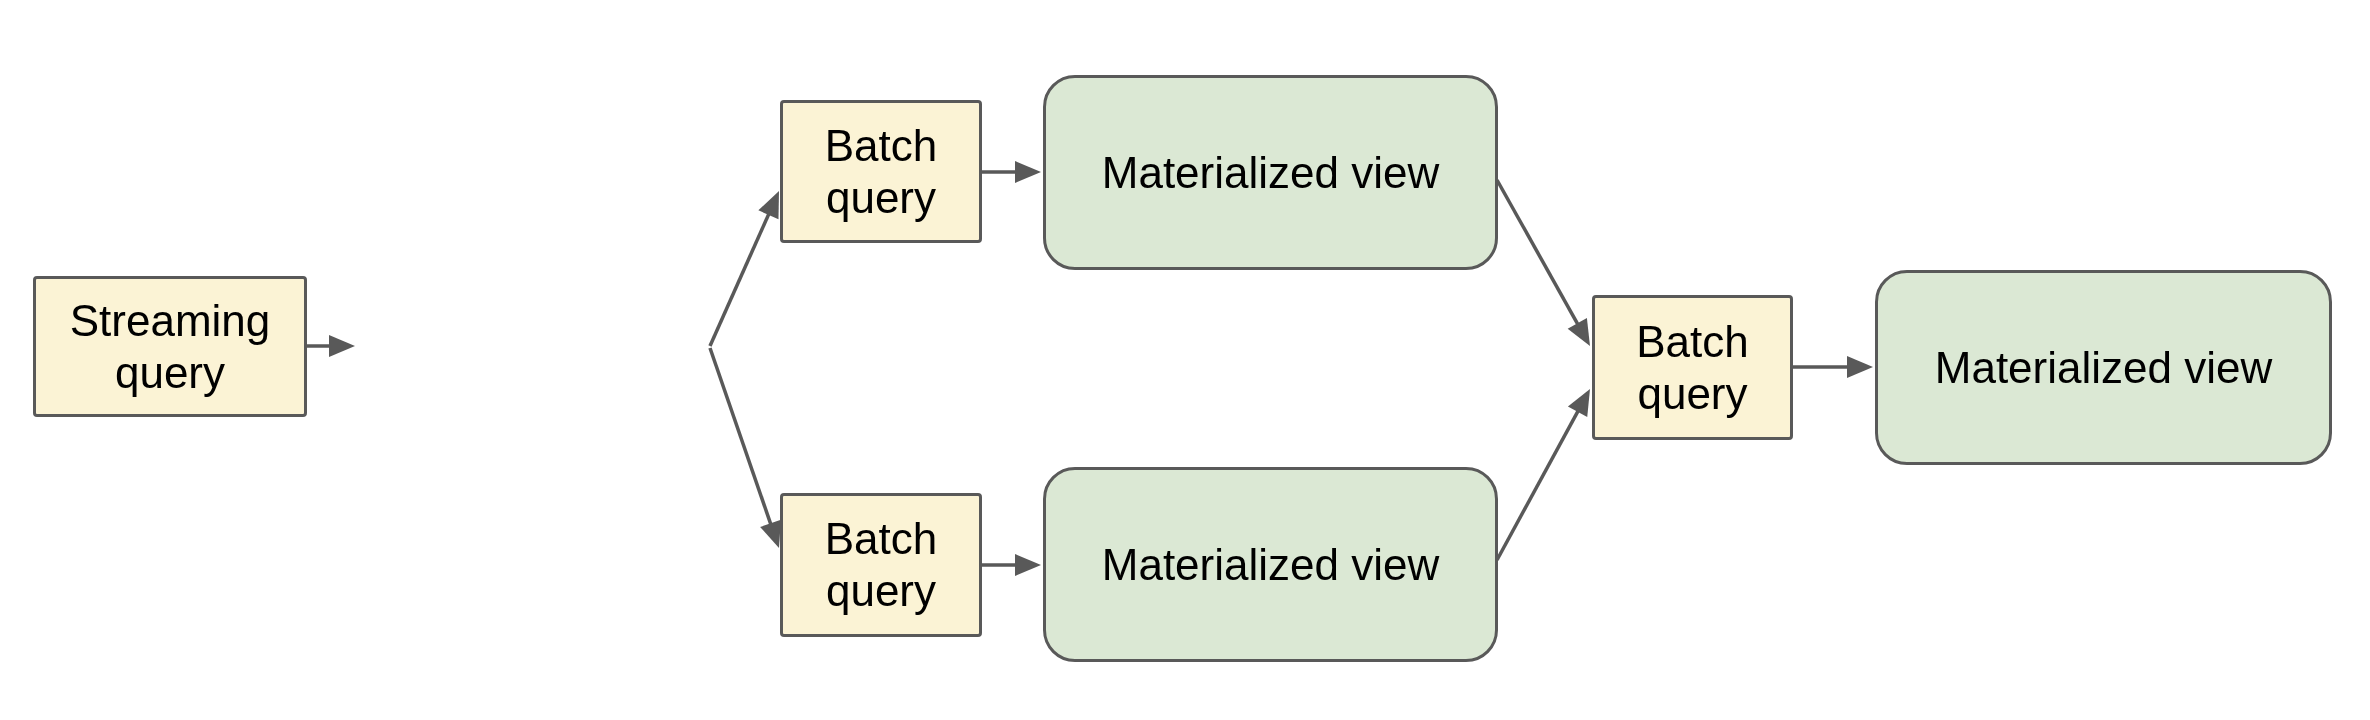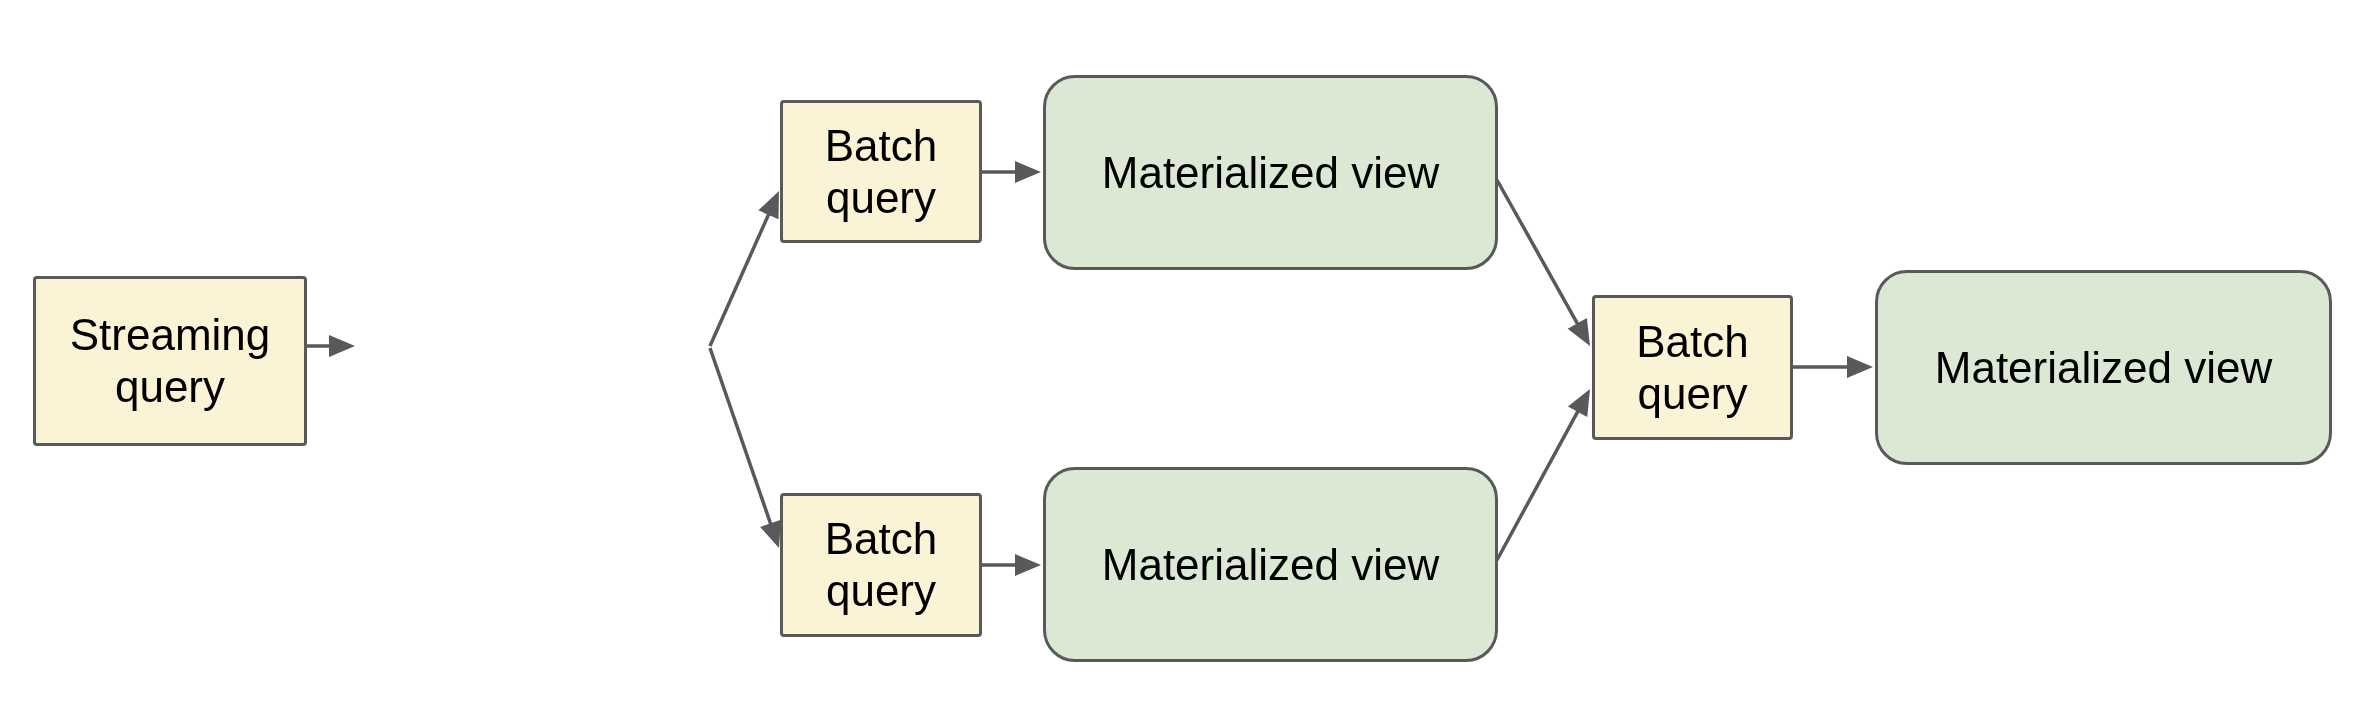--- a/index.html
+++ b/index.html
@@ -38,21 +38,21 @@
   }
   .node.query {
     background: var(--yellow, #FBF3D5);
     border-radius: 4px;
   }
   .node.view {
     background: var(--green, #DBE8D4);
     border-radius: 32px;
   }
   
-  #n-streaming-query        { left: 33px;   top: 276px; width: 274px; height: 170px; }
+  #n-streaming-query        { left: 33px;   top: 276px; width: 274px; height: 141px; }
   #n-table                  { left: 357px;  top: 250px; width: 353px; height: 195px; }
   #n-batch-query-top        { left: 780px;  top: 100px; width: 202px; height: 143px; }
   #n-materialized-view-top  { left: 1043px; top: 75px;  width: 455px; height: 195px; }
   #n-batch-query-bottom     { left: 780px;  top: 493px; width: 202px; height: 144px; }
   #n-materialized-view-bottom{ left: 1043px; top: 467px; width: 455px; height: 195px; }
   #n-batch-query-final      { left: 1592px; top: 295px; width: 201px; height: 145px; }
   #n-materialized-view-final{ left: 1875px; top: 270px; width: 457px; height: 195px; }
 </style>
 </head>
 <body>

